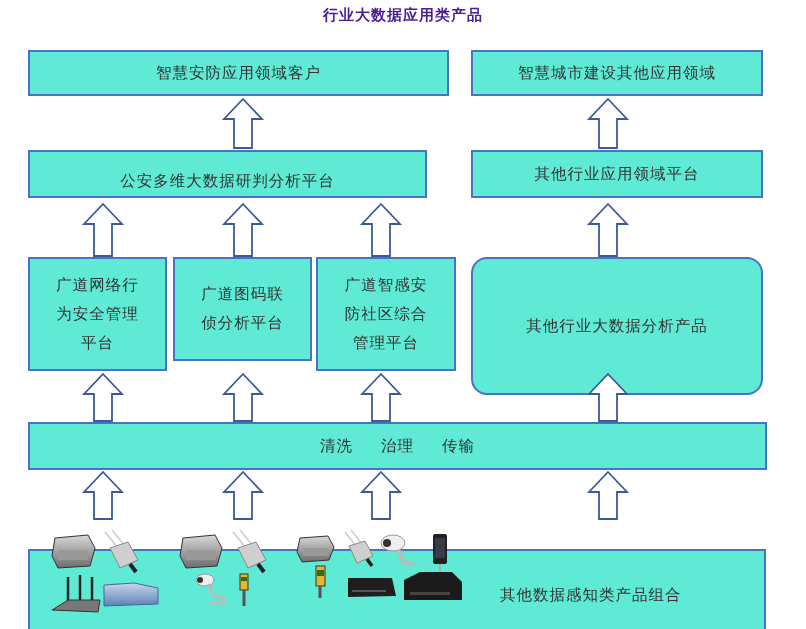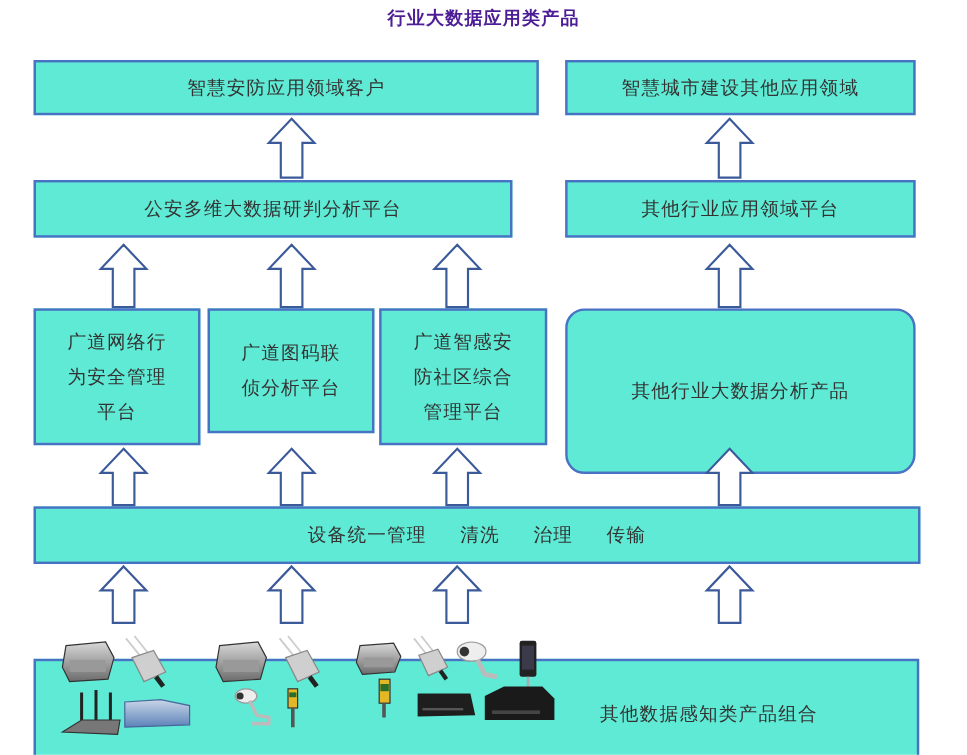--- a/index.html
+++ b/index.html
@@ -20,21 +20,21 @@
 
 <div class="title">行业大数据应用类产品</div>
 
 <div class="box" style="left:28px;top:50px;width:421px;height:46px;">
   <span class="txt">智慧安防应用领域客户</span>
 </div>
 <div class="box" style="left:471px;top:50px;width:292px;height:46px;">
   <span class="txt">智慧城市建设其他应用领域</span>
 </div>
 
-<div class="box" style="left:28px;top:150px;width:399px;height:48px;">
+<div class="box" style="left:28px;top:150px;width:399px;height:48px;align-items:flex-end;">
   <span class="txt">公安多维大数据研判分析平台</span>
 </div>
 <div class="box" style="left:471px;top:150px;width:292px;height:48px;">
   <span class="txt">其他行业应用领域平台</span>
 </div>
 
 <div class="box" style="left:28px;top:257px;width:139px;height:114px;">
   <span class="txt">广道网络行
 为安全管理
 平台</span>
@@ -46,21 +46,20 @@
 <div class="box" style="left:316px;top:257px;width:140px;height:114px;">
   <span class="txt">广道智感安
 防社区综合
 管理平台</span>
 </div>
 <div class="box" style="left:471px;top:257px;width:292px;height:138px;border-radius:16px;">
   <span class="txt">其他行业大数据分析产品</span>
 </div>
 
 <div class="box process-text" style="left:28px;top:422px;width:739px;height:48px;">
-  <span>设备统一管理</span>
   <span>清洗</span>
   <span>治理</span>
   <span>传输</span>
 </div>
 
 <div class="box" style="left:28px;top:549px;width:738px;height:95px;justify-content:flex-start;">
   <span class="txt" style="position:absolute;left:470px;top:30px;">其他数据感知类产品组合</span>
 </div>
 
 <svg class="devices" width="806" height="629" style="left:0;top:0;position:absolute;pointer-events:none;">

